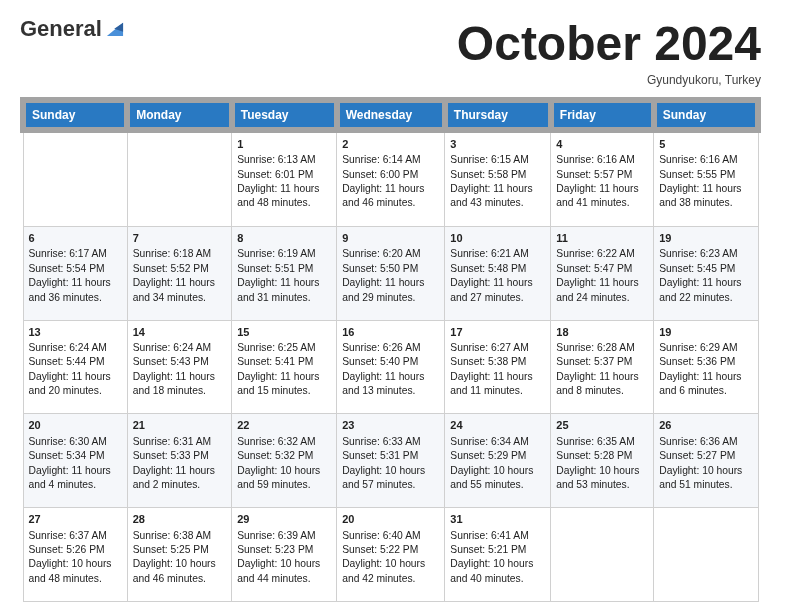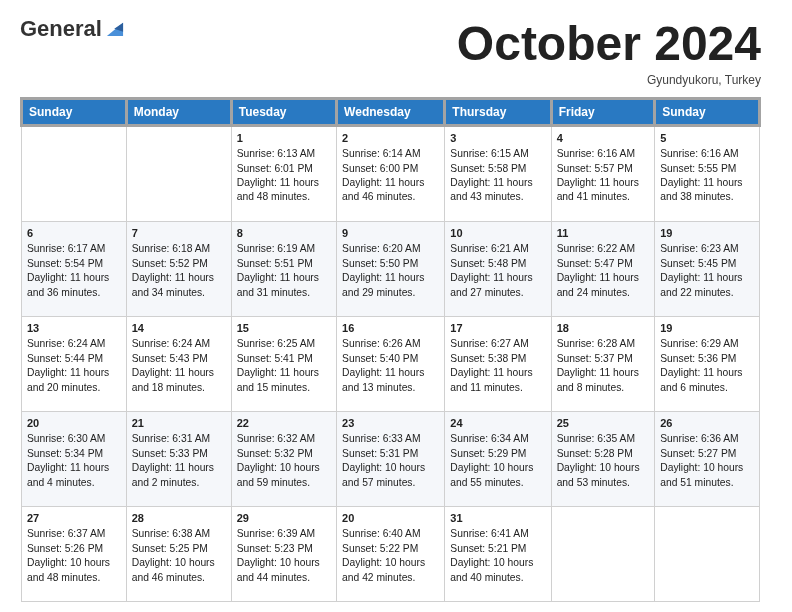--- a/index.html
+++ b/index.html
@@ -64,21 +64,21 @@
       width: 100%;
       font-size: 10.5px;
     }
     .calendar th {
       background: #2979c2;
       color: #fff;
       text-align: left;
       padding: 5px 6px;
       font-size: 12px;
       font-weight: bold;
-      border: 3px solid #a3a3a3;
+      border: 6px solid #a3a3a3;
     }
     .calendar td {
       border: 1px solid #d0d0d0;
       vertical-align: top;
       padding: 4px 5px;
       width: 113px;
       min-height: 80px;
       font-size: 10.3px;
       color: #222;
       line-height: 1.4;

